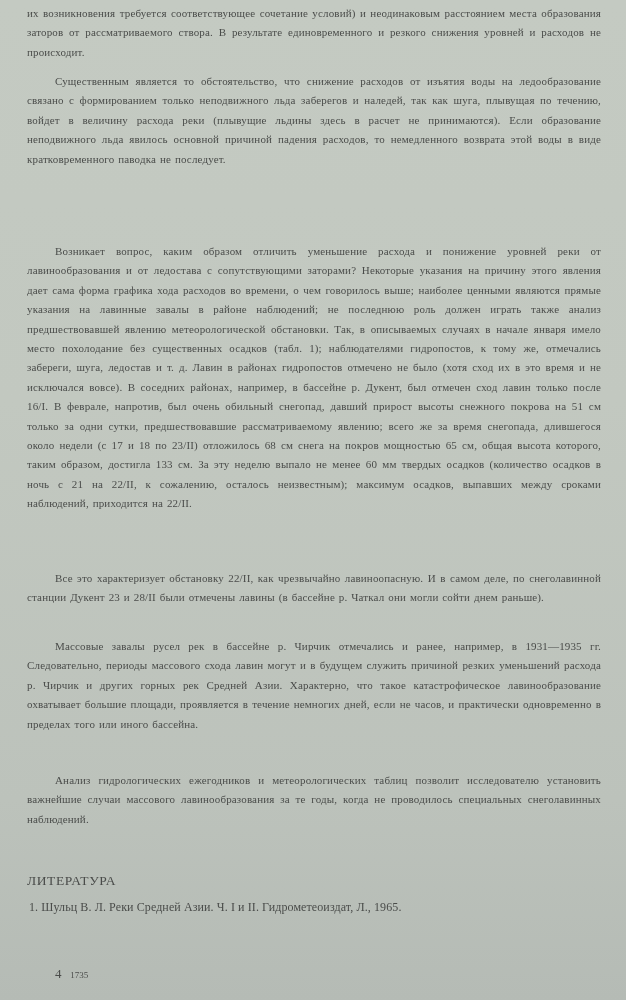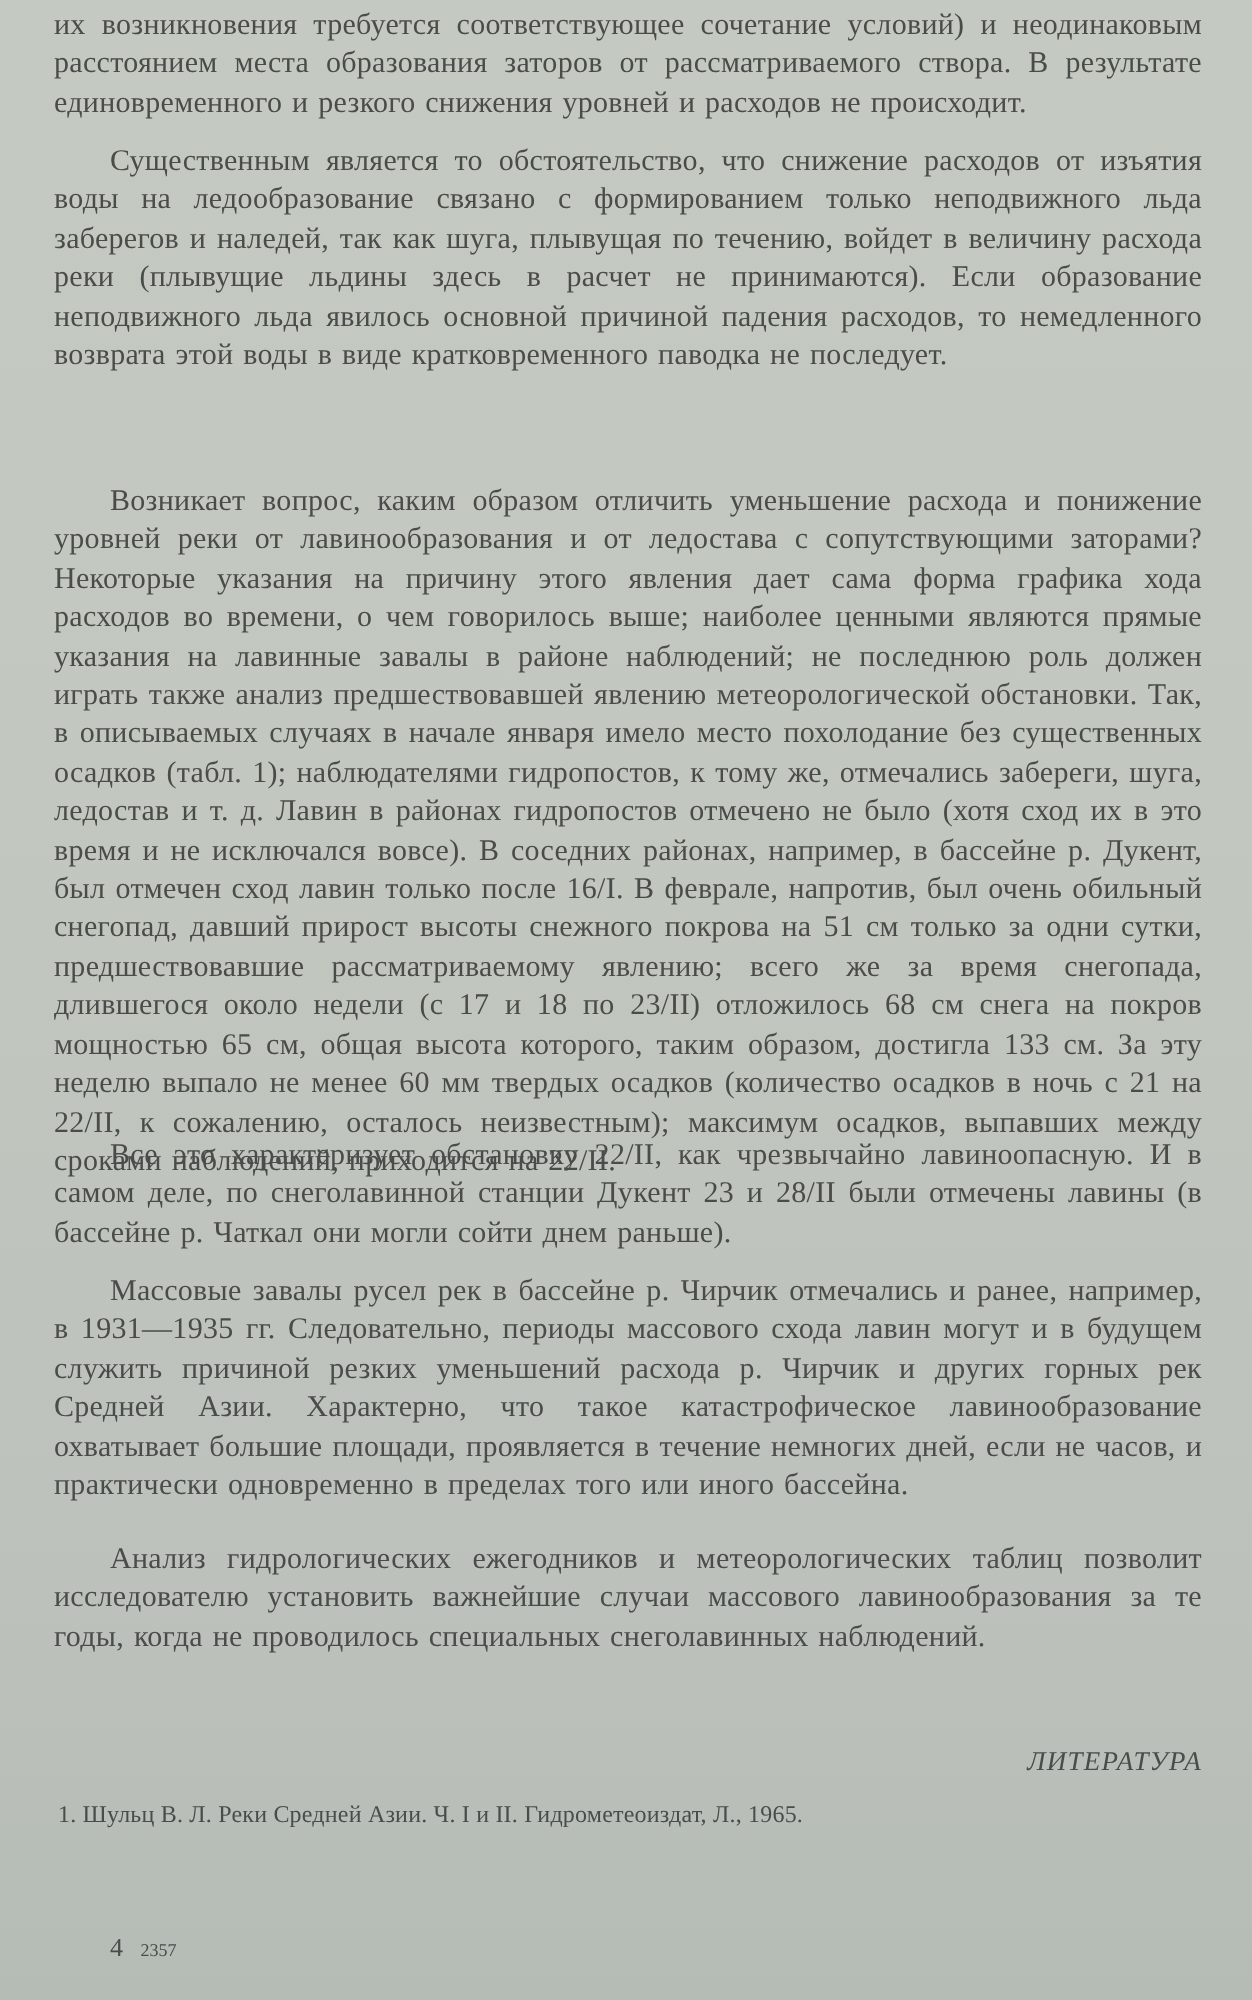--- a/index.html
+++ b/index.html
@@ -8,37 +8,37 @@
     background: linear-gradient(180deg, #c4cac2 0%, #c2c8c0 40%, #bcc2bb 80%, #b5bbb5 100%);
     font-family: "Liberation Serif", "DejaVu Serif", serif;
     color: #4a4c4a;
     position: relative;
   }
   .page {
     position: absolute; left: 27px; top: 0; width: 574px;
   }
   .para {
     margin: 0;
-    font-size: 15px;
+    font-size: 11px;
     line-height: 19.4px;
     text-align: justify;
     text-indent: 28px;
     letter-spacing: 0.15px;
     word-spacing: 1px;
   }
   .para.cont { text-indent: 0; }
   #p0 { position: absolute; top: 4px; }
   #p1 { position: absolute; top: 72px; }
   #p2 { position: absolute; top: 202px; margin-top: 40px; }
   #p3 { position: absolute; top: 569px; }
   #p4 { position: absolute; top: 637px; }
   #p5 { position: absolute; top: 771px; }
   .lit-title {
     position: absolute; top: 873px; left: 0; width: 574px;
-    text-align: right; font-style: italic; font-size: 13.5px; letter-spacing: 0.6px;
+    text-align: left; font-size: 13.5px; letter-spacing: 0.6px;
   }
   .ref {
     position: absolute; top: 900px; left: 2px; font-size: 12px; letter-spacing: 0.1px;
   }
   .footer {
     position: absolute; top: 966px; left: 55px; font-size: 11px;
   }
   .footer .num { font-size: 13px; margin-right: 6px; }
   .footer .code { font-size: 9px; }
 </style>
@@ -52,14 +52,14 @@
   <p id="p3" class="para">Все это характеризует обстановку 22/II, как чрезвычайно лавиноопасную. И в самом деле, по снеголавинной станции Дукент 23 и 28/II были отмечены лавины (в бассейне р. Чаткал они могли сойти днем раньше).</p>
   <p id="p4" class="para">Массовые завалы русел рек в бассейне р. Чирчик отмечались и ранее, например, в 1931—1935 гг. Следовательно, периоды массового схода лавин могут и в будущем служить причиной резких уменьшений расхода р. Чирчик и других горных рек Средней Азии. Характерно, что такое катастрофическое лавинообразование охватывает большие площади, проявляется в течение немногих дней, если не часов, и практически одновременно в пределах того или иного бассейна.</p>
   <p id="p5" class="para">Анализ гидрологических ежегодников и метеорологических таблиц позволит исследователю установить важнейшие случаи массового лавинообразования за те годы, когда не проводилось специальных снеголавинных наблюдений.</p>
 
   <div class="lit-title">ЛИТЕРАТУРА</div>
   <div class="ref">1. Шульц В. Л. Реки Средней Азии. Ч. I и II. Гидрометеоиздат, Л., 1965.</div>
 </div>
 
 <div class="footer">
   <span class="num">4</span>
-  <span class="code">2357</span>
+  <span class="code">1735</span>
 </div>
 
 </body></html>

